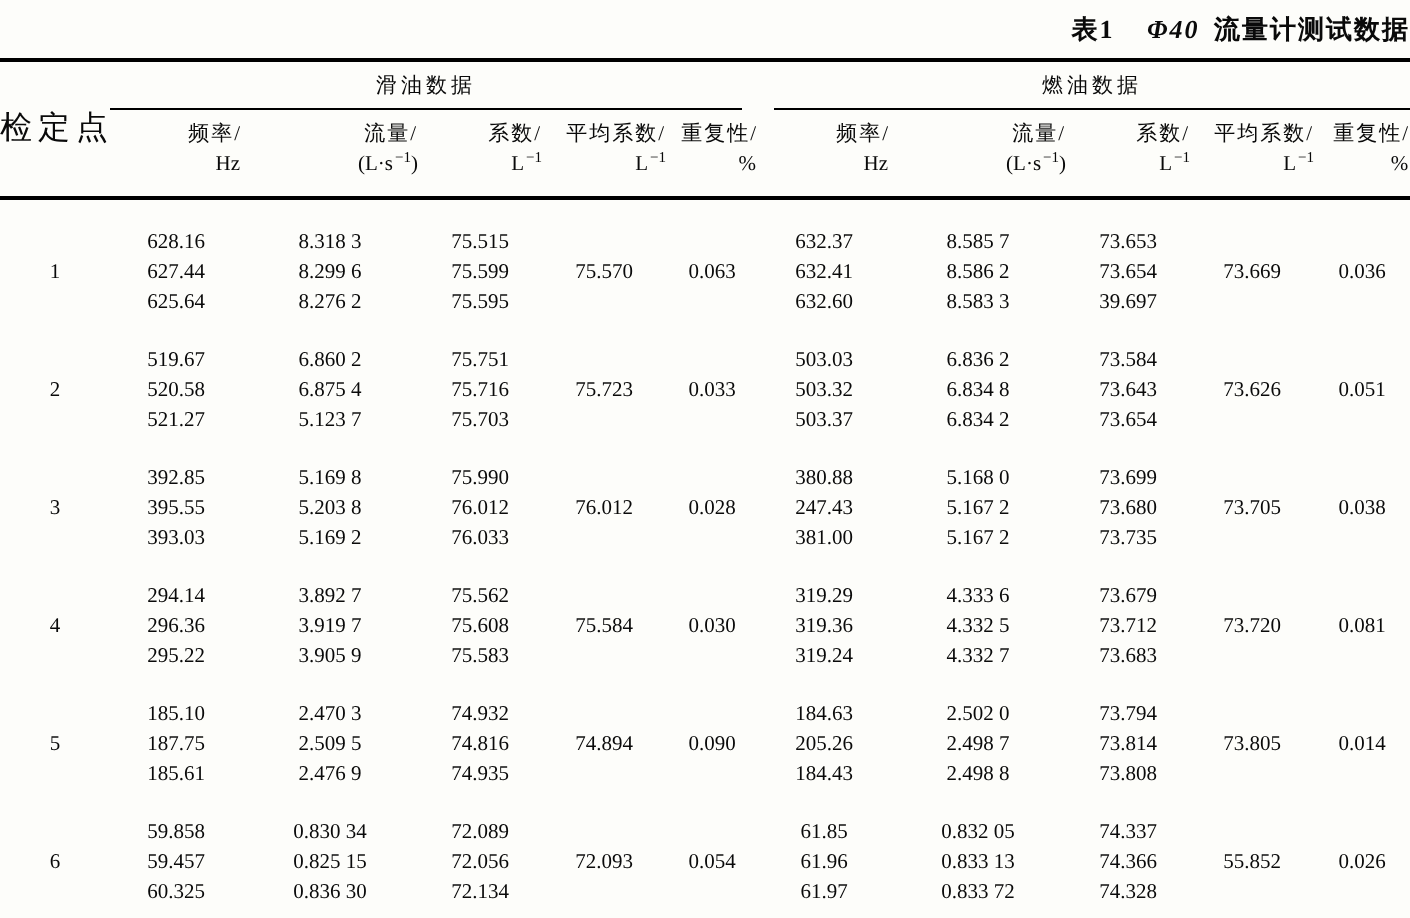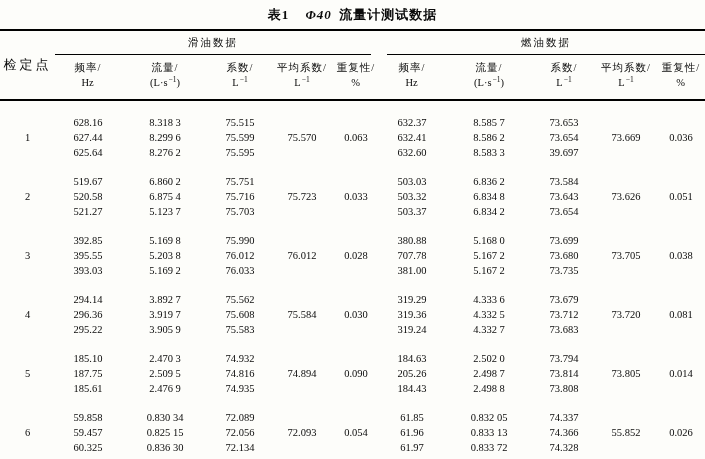--- a/index.html
+++ b/index.html
@@ -2,21 +2,21 @@
 <html><head>
 <meta charset="utf-8">
 <style>
   html,body{margin:0;padding:0;}
   body{
     width:705px;height:459px;overflow:hidden;
     background:#fdfdfa;color:#0a0a0a;
     font-family:"Liberation Serif","DejaVu Serif",serif;
   }
   .title{
-    text-align:center;
+    text-align:right;
     padding:6px 0 5px 0;
     font-size:13px;
     font-weight:bold;
     letter-spacing:1px;
   }
   .t-sym{font-style:italic;margin:0 3px 0 12px;}
   table{
     width:705px;
     border-collapse:collapse;
     table-layout:fixed;
@@ -27,36 +27,37 @@
     padding:0;margin:0;
     font-weight:normal;
     font-size:10.5px;
     text-align:center;
     white-space:nowrap;
     vertical-align:middle;
   }
   .point-h{
     border-bottom:2px solid #000;
     letter-spacing:3px;
-    font-size:13px;
+    font-size:16px;
   }
   .grp{padding:0;}
   .spanner{
     font-size:10.5px;
     letter-spacing:2px;
     padding:5px 0 4px 0;
     border-bottom:1px solid #000;
   }
   .sp-l{margin-right:8px;}
   .sp-r{margin-left:8px;}
   .cols-row th{
     border-bottom:2px solid #000;
     padding:5px 0 8px 0;
     line-height:15px;
     font-size:10.5px;
+    text-align:right;
   }
   .l1{letter-spacing:1px;}
   .sup{
     font-size:7.5px;
     position:relative;
     top:-4px;
     margin-left:1px;
   }
   tbody td{height:15px;line-height:15px;}
   tbody tr.first td{padding-top:14px;}
@@ -238,21 +239,21 @@
           <td></td>
           <td></td>
         </tr>
         <tr>
           <td>3</td>
           <td>395.55</td>
           <td>5.203 8</td>
           <td>76.012</td>
           <td>76.012</td>
           <td>0.028</td>
-          <td>707.78</td>
+          <td>247.43</td>
           <td>5.167 2</td>
           <td>73.680</td>
           <td>73.705</td>
           <td>0.038</td>
         </tr>
         <tr>
           <td></td>
           <td>393.03</td>
           <td>5.169 2</td>
           <td>76.033</td>

